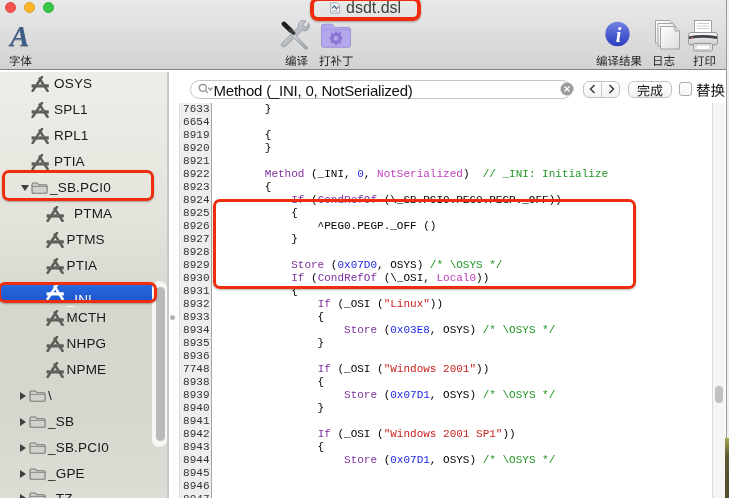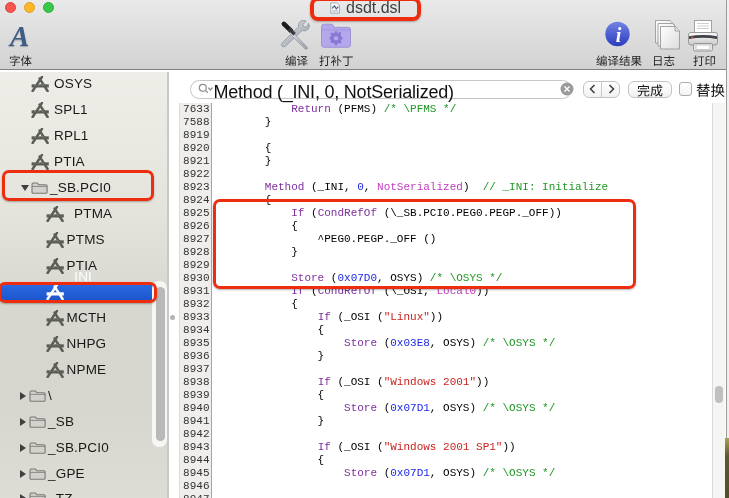--- a/index.html
+++ b/index.html
@@ -195,21 +195,21 @@
 <div class="abs srow" style="left:66.5px;top:258px">PTIA</div>
 <div class="abs" style="left:0px;top:283.5px;width:153px;height:17px;background:linear-gradient(#2a6ae0,#1c55cd)"></div>
 <svg class="abs" style="left:44.5px;top:284px" width="20" height="16" viewBox="0 0 20 16">
       <g stroke="#fff" fill="none" stroke-linecap="round">
         <path d="M2.6 15.0 L12.0 0.9" stroke-width="2.5"></path>
         <path d="M9.6 2.6 L17.6 15.0" stroke-width="2.5"></path>
       </g>
       <path d="M1.6 8.3 L18.8 8.3 L18.8 11.5 L1.6 11.5 Z" fill="#fff"></path>
       <path d="M4.3 9.0 L6.0 9.0 M8.2 9.0 L9.9 9.0 M12.1 9.0 L13.8 9.0" stroke="#ffffff" stroke-width="0.7" opacity="0.35"></path>
     </svg>
-<div class="abs srow" style="left:66.5px;top:269px;color:#fff">_INI</div>
+<div class="abs srow" style="left:66.5px;top:292px;color:#fff">_INI</div>
 <svg class="abs" style="left:44.5px;top:310px" width="20" height="16" viewBox="0 0 20 16">
       <g stroke="#5b5d57" fill="none" stroke-linecap="round">
         <path d="M2.6 15.0 L12.0 0.9" stroke-width="2.5"></path>
         <path d="M9.6 2.6 L17.6 15.0" stroke-width="2.5"></path>
       </g>
       <path d="M1.6 8.3 L18.8 8.3 L18.8 11.5 L1.6 11.5 Z" fill="#5b5d57"></path>
       <path d="M4.3 9.0 L6.0 9.0 M8.2 9.0 L9.9 9.0 M12.1 9.0 L13.8 9.0" stroke="#ffffff" stroke-width="0.7" opacity="0.35"></path>
     </svg>
 <div class="abs srow" style="left:66.5px;top:310px">MCTH</div>
 <svg class="abs" style="left:44.5px;top:336px" width="20" height="16" viewBox="0 0 20 16">
@@ -264,21 +264,21 @@
 <div class="abs" style="left:151.5px;top:281px;width:15px;height:166px;border-radius:7px;background:#f6f6f4"></div>
 <div class="abs" style="left:156px;top:287px;width:8.5px;height:154px;border-radius:4.25px;background:#b9b9b9"></div>
 
 <div class="abs" style="left:169px;top:71.5px;width:556.5px;height:31.5px;background:#fff"></div>
 <div class="abs" style="left:190px;top:79.5px;width:382px;height:19px;border:1px solid #c6c6c6;border-radius:9.5px;background:#fff"></div>
 <svg class="abs" style="left:197.5px;top:83px" width="16" height="12" viewBox="0 0 16 12">
       <circle cx="4.8" cy="4.8" r="3.5" fill="none" stroke="#8e8e8e" stroke-width="1.2"></circle>
       <path d="M7.4 7.4 L9.8 9.8" stroke="#8e8e8e" stroke-width="1.3"></path>
       <path d="M10.3 4.6 l2.1 2.4 2.1 -2.4" fill="none" stroke="#8e8e8e" stroke-width="1.35"></path>
     </svg>
-<div class="abs" style="left:213.5px;top:81.5px;font-size:18px;letter-spacing:-0.22px;color:#101010">Method (_INI, 0, NotSerialized)</div>
+<div class="abs" style="left:213.5px;top:81.5px;font-size:15px;letter-spacing:-0.22px;color:#101010">Method (_INI, 0, NotSerialized)</div>
 <svg class="abs" style="left:560px;top:82px" width="14" height="14" viewBox="0 0 14 14">
       <circle cx="7" cy="7" r="6.5" fill="#9b9b9b"></circle>
       <path d="M4.5 4.5 L9.5 9.5 M9.5 4.5 L4.5 9.5" stroke="#fff" stroke-width="1.4"></path>
     </svg>
 <div class="abs" style="left:583px;top:80.5px;width:37px;height:17px;border:1px solid #c3c3c3;border-radius:6px;background:linear-gradient(#fff,#f2f2f2)"></div>
 <div class="abs" style="left:601px;top:81px;width:1px;height:16px;background:#c9c9c9"></div>
 <svg class="abs" style="left:587.5px;top:84px" width="9" height="10" viewBox="0 0 9 10">
       <path d="M6.5 1 L2.5 5 L6.5 9" fill="none" stroke="#3c3c3c" stroke-width="1.5"></path>
     </svg>
 <svg class="abs" style="left:606.5px;top:84px" width="9" height="10" viewBox="0 0 9 10">
@@ -292,53 +292,52 @@
 <div class="abs" style="left:678.5px;top:82px;width:13.5px;height:13.5px;border:1px solid #acacac;border-radius:3px;background:linear-gradient(#fff,#f4f4f4)"></div>
 <div class="abs" style="left:695.5px;top:82.5px"><svg style="" width="29.0" height="14.5" viewBox="0 0 2000 1000" fill="#141414">
         <path transform="translate(0 880) scale(1 -1)" d="M260 124H738V22H260ZM260 183V279H738V183ZM186 343V-80H260V-42H738V-76H813V343ZM244 840V752H91V692H244C244 665 243 635 237 604H61V542H220C195 478 145 413 43 362C60 349 83 326 93 310C182 359 236 418 268 479C320 441 376 398 408 369L456 420C419 451 349 501 294 539L295 542H467V604H310C314 635 316 665 316 692H449V752H316V840ZM675 840V752H526V692H675V682C675 658 674 631 668 604H505V542H648C622 489 572 437 478 398C493 385 515 361 525 345C629 393 685 455 715 519C759 431 829 358 917 320C928 338 948 363 965 377C882 406 814 468 772 542H940V604H741C746 631 747 656 747 681V692H909V752H747V840Z"></path>
         <path transform="translate(1000 880) scale(1 -1)" d="M164 839V638H48V568H164V345C116 331 72 318 36 309L56 235L164 270V12C164 0 159 -4 148 -4C137 -5 103 -5 64 -4C74 -25 84 -58 87 -77C145 -78 182 -75 205 -62C229 -50 238 -29 238 12V294L345 329L334 399L238 368V568H331V638H238V839ZM536 688H744C721 654 692 617 664 587H458C487 620 513 654 536 688ZM333 289V224H575C535 137 452 48 279 -28C295 -42 318 -66 329 -81C499 -1 588 93 635 186C699 68 802 -28 921 -77C931 -59 953 -32 969 -17C848 25 744 115 687 224H950V289H880V587H750C788 629 827 678 853 722L803 756L791 752H575C589 778 602 803 613 828L537 842C502 757 435 651 337 572C353 561 377 536 388 519L406 535V289ZM478 289V527H611V422C611 382 609 337 598 289ZM805 289H671C682 336 684 381 684 421V527H805Z"></path>
       </svg></div>
 
 <div class="abs" style="left:178.5px;top:103px;width:32px;height:395px;background:#efeeec;border-left:1px solid #dddddb"></div>
 <div class="abs" style="left:210.5px;top:103px;width:1.5px;height:395px;background:#a5a5a5"></div>
 <div id="gut" class="abs" style="left:169px;top:103px;width:40.5px;text-align:right;color:#323232">
 <div class="cl">7633</div>
-<div class="cl">7588</div>
+<div class="cl">6654</div>
 <div class="cl">8919</div>
 <div class="cl">8920</div>
 <div class="cl">8921</div>
 <div class="cl">8922</div>
 <div class="cl">8923</div>
 <div class="cl">8924</div>
 <div class="cl">8925</div>
 <div class="cl">8926</div>
 <div class="cl">8927</div>
 <div class="cl">8928</div>
 <div class="cl">8929</div>
 <div class="cl">8930</div>
 <div class="cl">8931</div>
 <div class="cl">8932</div>
 <div class="cl">8933</div>
 <div class="cl">8934</div>
 <div class="cl">8935</div>
 <div class="cl">8936</div>
-<div class="cl">8937</div>
+<div class="cl">7748</div>
 <div class="cl">8938</div>
 <div class="cl">8939</div>
 <div class="cl">8940</div>
 <div class="cl">8941</div>
 <div class="cl">8942</div>
 <div class="cl">8943</div>
 <div class="cl">8944</div>
 <div class="cl">8945</div>
 <div class="cl">8946</div>
 <div class="cl">8947</div>
 </div>
 <div id="code" class="abs" style="left:212px;top:103px;width:509px">
-<div class="cl">            <i style="color:#7d2f9d">Return</i> (PFMS) <i style="color:#1e9623">/* \PFMS */</i></div>
 <div class="cl">        }</div>
 <div class="cl"></div>
 <div class="cl">        {</div>
 <div class="cl">        }</div>
 <div class="cl"></div>
 <div class="cl">        <i style="color:#7d2f9d">Method</i> (_INI, <i style="color:#1e28e6">0</i>, <i style="color:#c03cbf">NotSerialized</i>)  <i style="color:#1e9623">// _INI: Initialize</i></div>
 <div class="cl">        {</div>
 <div class="cl">            <i style="color:#7d2f9d">If</i> (<i style="color:#7d2f9d">CondRefOf</i> (\_SB.PCI0.PEG0.PEGP._OFF))</div>
 <div class="cl">            {</div>
 <div class="cl">                ^PEG0.PEGP._OFF ()</div>

